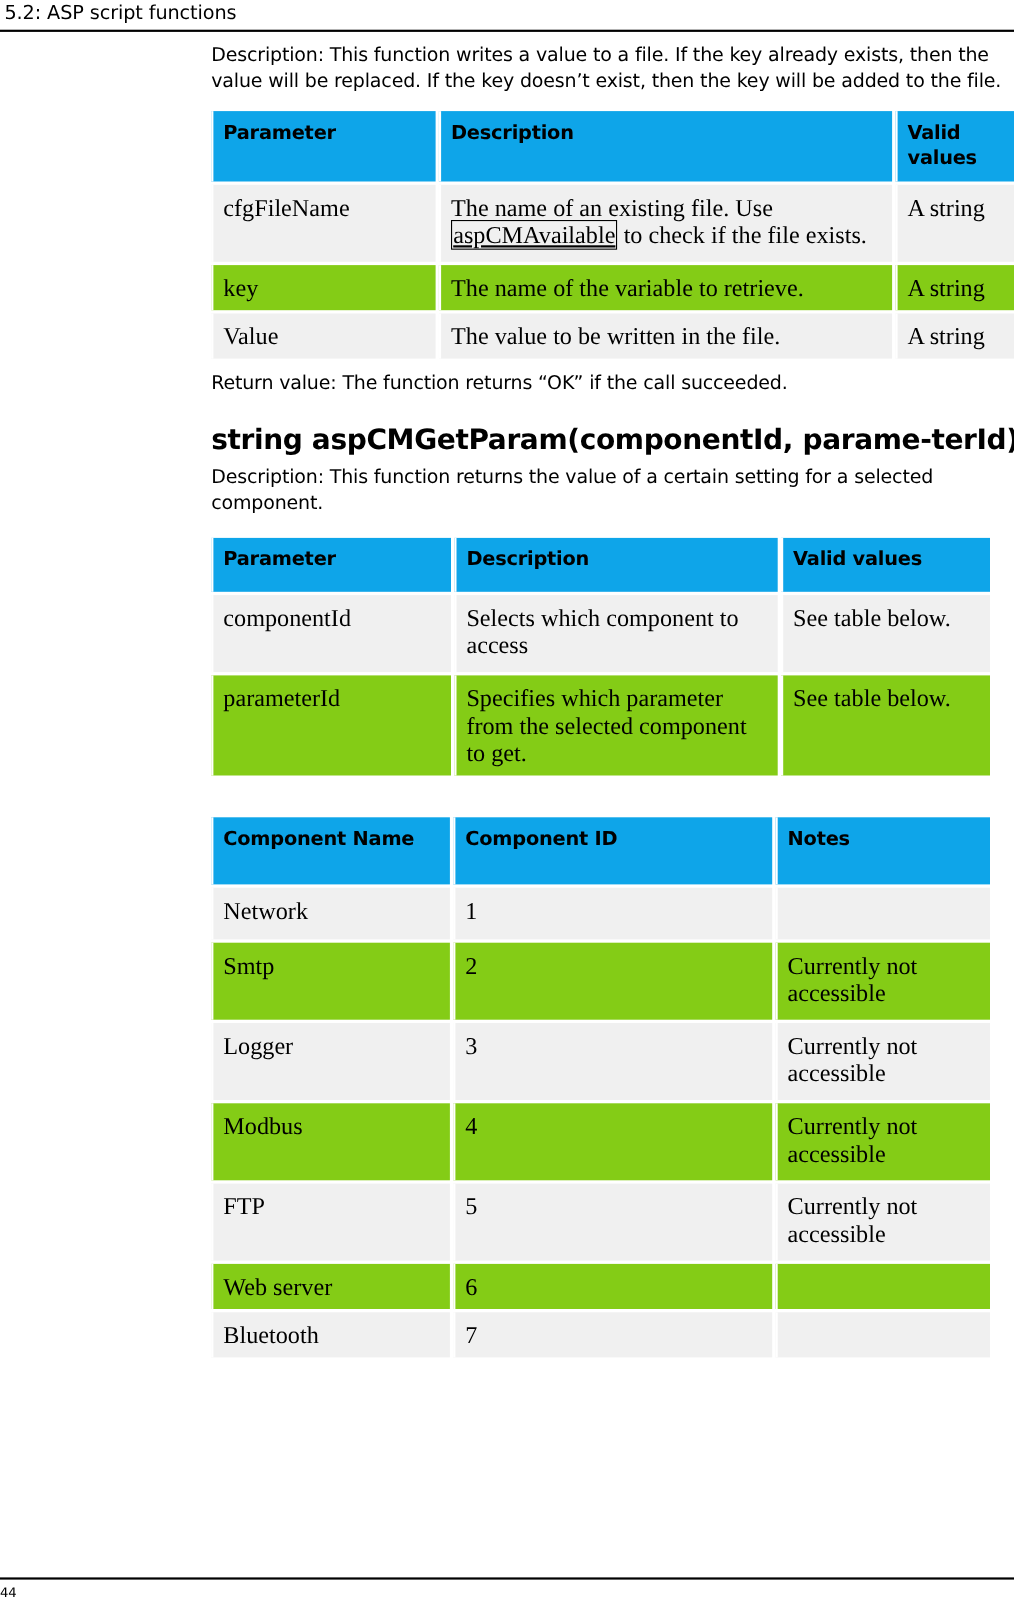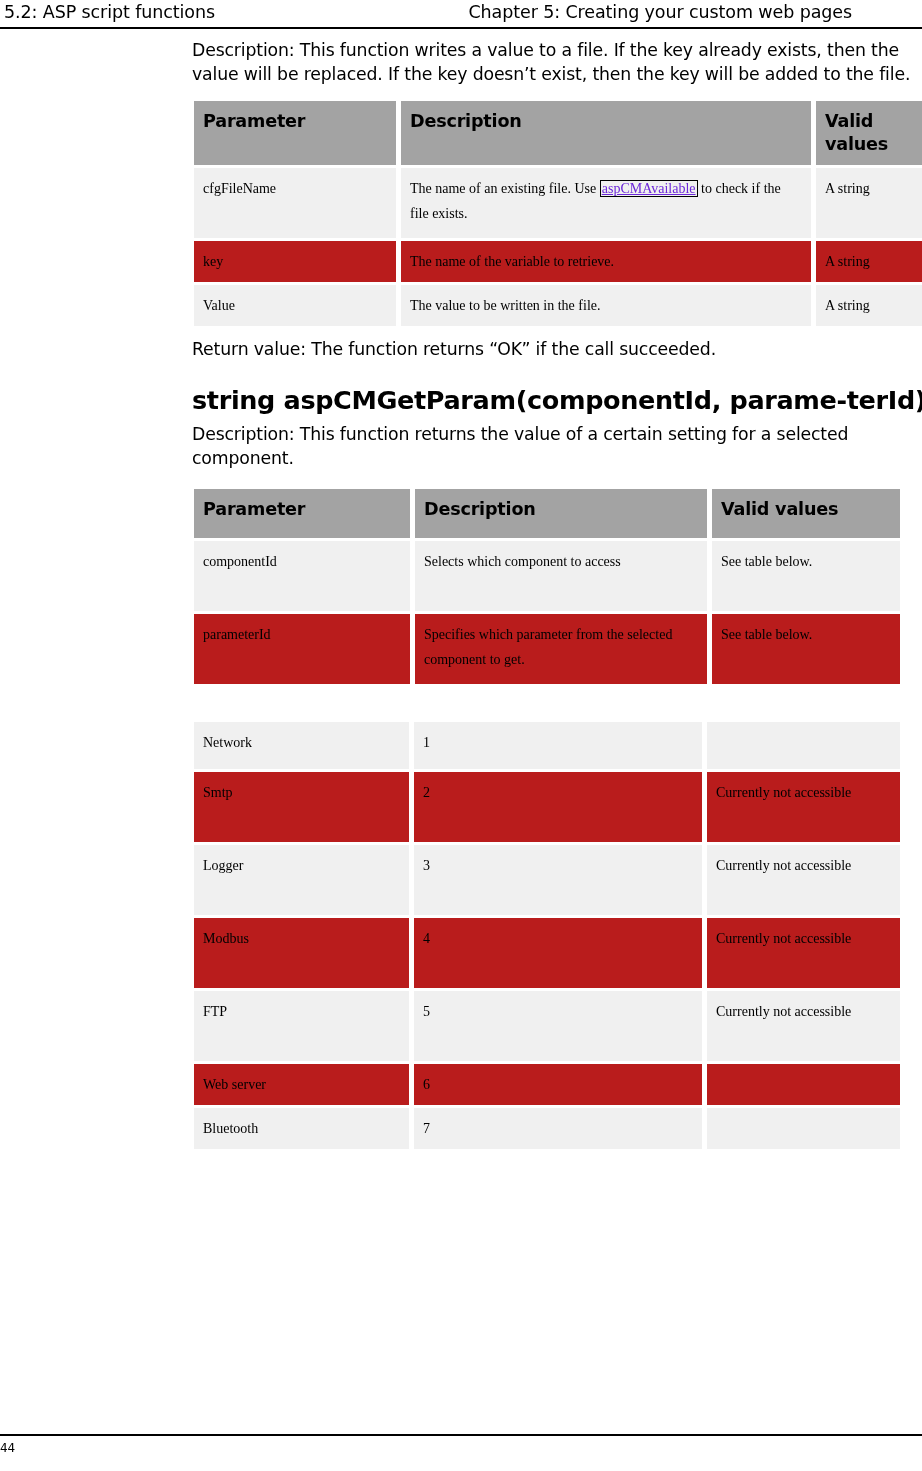--- a/index.html
+++ b/index.html
@@ -90,44 +90,44 @@
   table.doc {
     border-collapse: separate;
     border-spacing: 3px 3px;
     margin: 0 0 0 -3px;
     table-layout: fixed;
     font-family: "Liberation Serif", serif;
   }
   table.doc td {
     vertical-align: top;
     padding: 8px 9px 8px 9px;
-    font-size: 14px;
+    font-size: 22px;
     line-height: 25px;
     border-left: 2px solid #ffffff;
   }
   table.doc td.hd {
     font-family: "DejaVu Sans", sans-serif;
     font-weight: bold;
     font-size: 17.6px;
     line-height: 23px;
     letter-spacing: -0.2px;
-    background: #a3a3a3;
+    background: #0ea5e9;
     padding-top: 9px;
     padding-bottom: 9px;
   }
-  .row-dark  td { background: #b91c1c; }
+  .row-dark  td { background: #84cc16; }
   .row-light td { background: #f0f0f0; }
 
   .h-tall   td { height: 43px; }
   .h-2line  td { height: 54px; }
   .h-1line  td { height: 22px; }
   .h-med    td { height: 31px; }
 
   a.doclink {
-    color: #6d28d9;
+    color: #000000;
     text-decoration: underline;
     border: 1.5px solid #000000;
     padding: 0 1px;
     white-space: nowrap;
   }
 
   
   .foot-rule {
     position: absolute;
     left: 0;
@@ -142,21 +142,20 @@
     top: 1441px;
     font-size: 12px;
     letter-spacing: -0.1px;
   }
 </style>
 </head>
 <body>
 
 <div class="page-header">
   <div class="hdr-left">5.2: ASP script functions</div>
-  <div class="hdr-right">Chapter 5: Creating your custom web pages</div>
   <div class="hdr-rule"></div>
 </div>
 
 <div class="content">
 
   <p class="body">Description: This function writes a value to a file. If the key already exists, then the value will be replaced. If the key doesn’t exist, then the key will be added to the file.</p>
 
   <div class="gap-12"></div>
 
   <table class="doc">
@@ -233,20 +232,25 @@
 
   <div class="gap-12"></div>
 
   <table class="doc">
     <colgroup>
       <col style="width:217px">
         <col style="width:290px">
         <col style="width:195px">
     </colgroup>
     <tbody>
+      <tr class="h-tall">
+        <td class="hd">Component Name</td>
+        <td class="hd">Component ID</td>
+        <td class="hd">Notes</td>
+      </tr>
       <tr class="row-light h-med">
         <td>Network</td>
         <td>1</td>
         <td></td>
       </tr>
       <tr class="row-dark h-2line">
         <td>Smtp</td>
         <td>2</td>
         <td>Currently not accessible</td>
       </tr>

